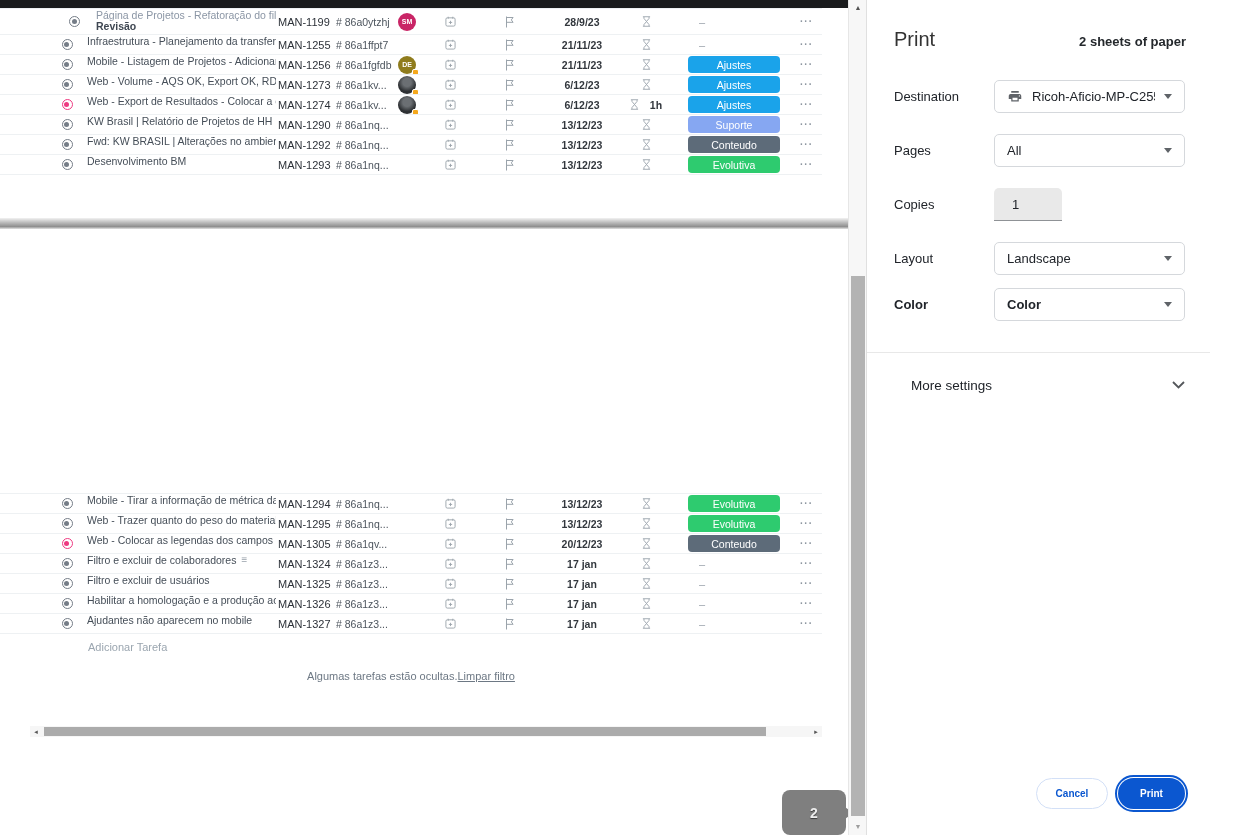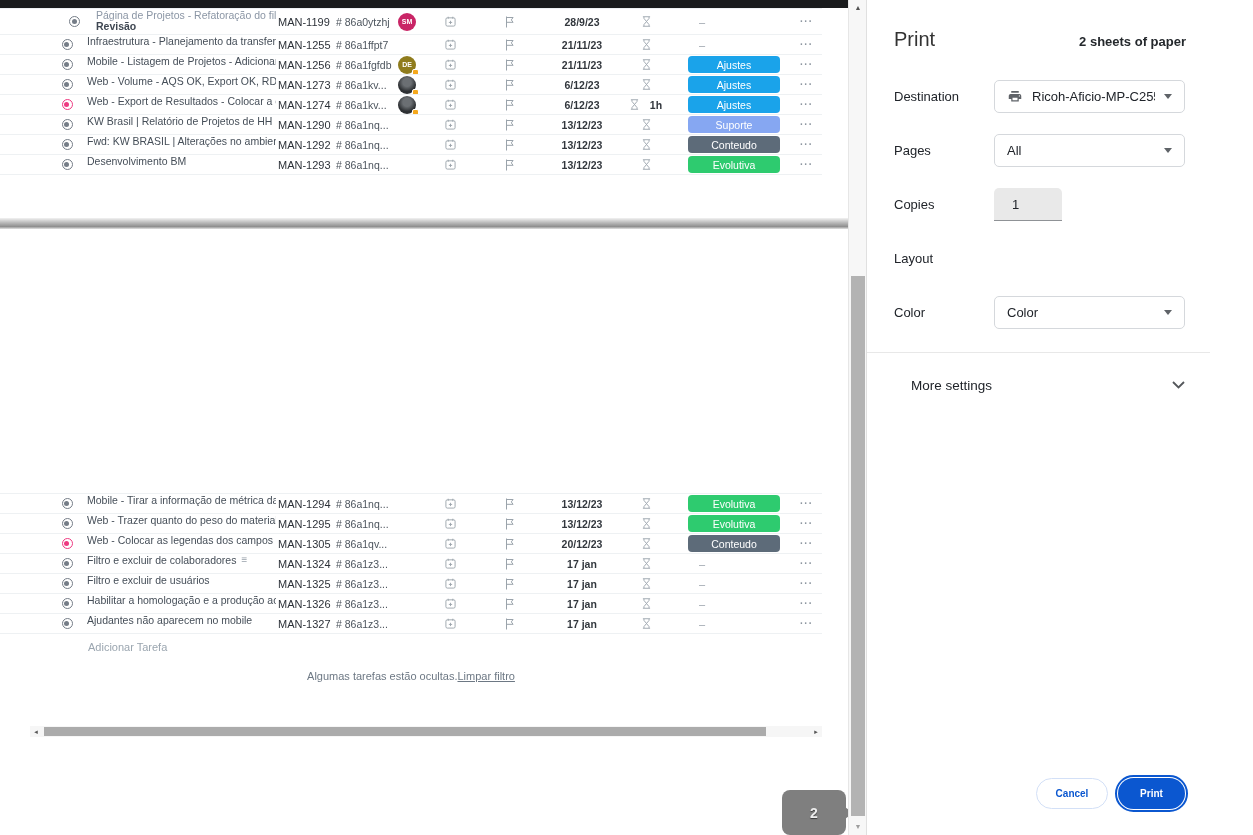--- a/index.html
+++ b/index.html
@@ -897,23 +897,27 @@
 
     <div class="frow" style="top:188px;gap:47px;">
       <span class="flabel">Copies</span>
       <div style="width:191px;">
         <input class="copies" value="1" style="">
       </div>
     </div>
 
     <div class="frow" style="top:242px;">
       <span class="flabel">Layout</span>
-    </div>
-
-    <div class="frow" style="top:296px;">
+      <div class="select">
+        <span class="val">Landscape</span>
+        <span class="caret"></span>
+      </div>
+    </div>
+
+    <div class="frow" style="top:288px;font-weight:bold;">
       <span class="flabel">Color</span>
       <div class="select">
         <span class="val">Color</span>
         <span class="caret"></span>
       </div>
     </div>
 
     <div class="divider"></div>
 
     <div class="more">

